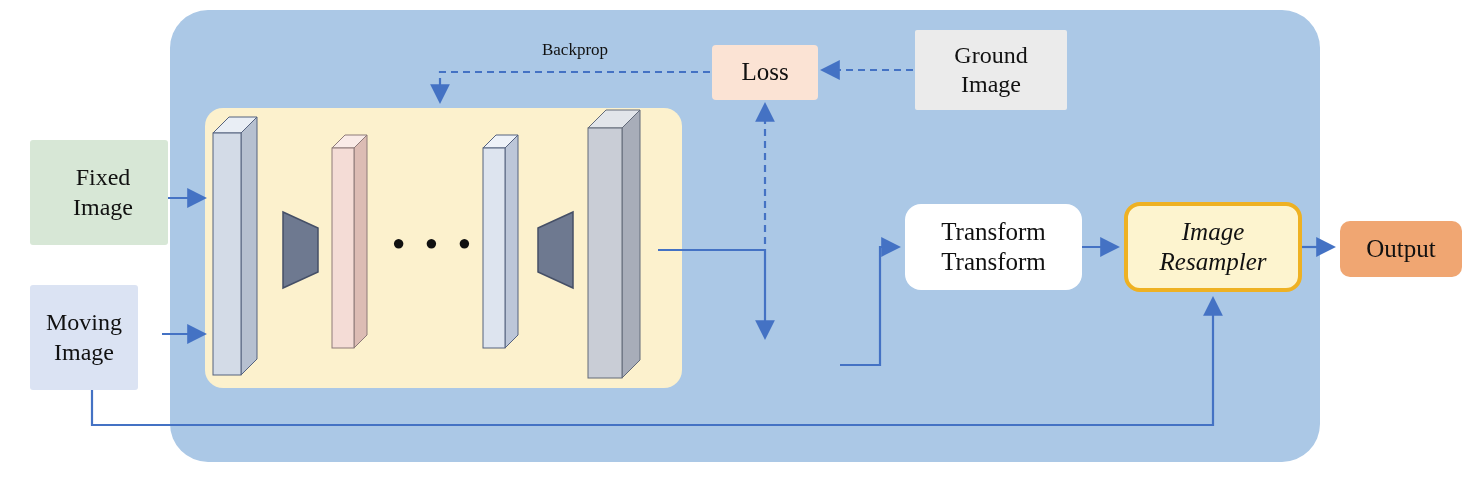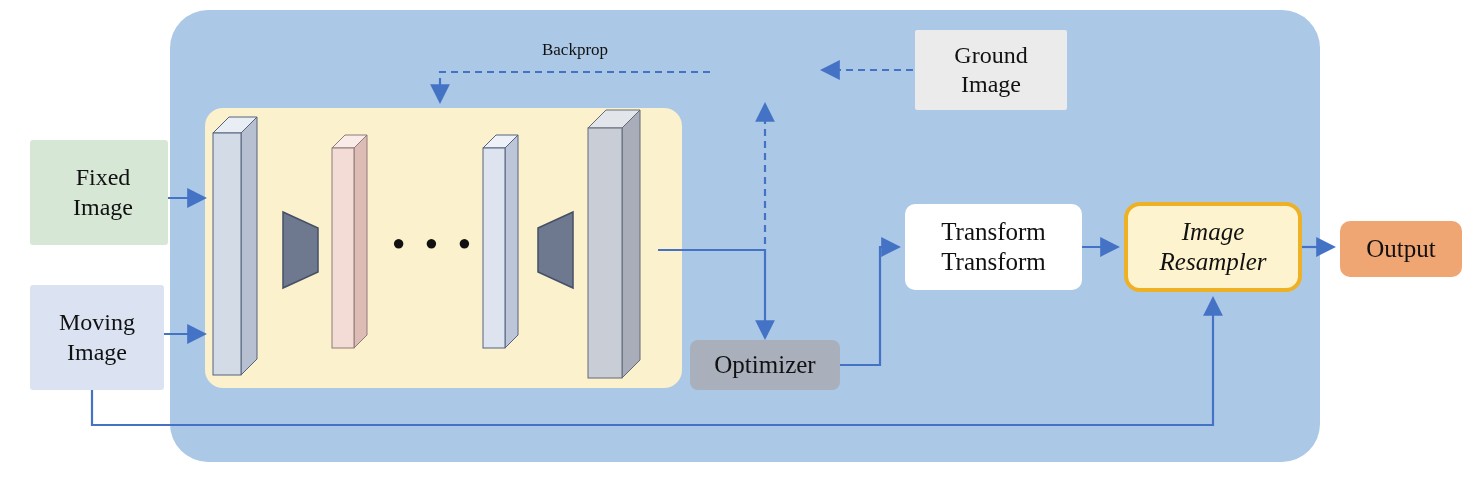--- a/index.html
+++ b/index.html
@@ -15,25 +15,25 @@
     position:absolute;left:205px;top:108px;width:477px;height:280px;
     background:#fcf1cd;border-radius:18px;z-index:2;
   }
   svg.wires{position:absolute;left:0;top:0;width:1479px;height:479px;z-index:3;}
   .box{
     position:absolute;z-index:4;display:flex;flex-direction:column;
     align-items:center;justify-content:center;text-align:center;line-height:1.22;
   }
   .lbl{position:absolute;z-index:4;display:flex;align-items:center;justify-content:center;text-align:center;}
   .fixed-image{left:30px;top:140px;width:130px;height:105px;background:#d7e7d6;border-radius:3px;font-size:24px;padding-left:8px;}
-  .moving-image{left:30px;top:285px;width:134px;height:105px;background:#dbe3f3;border-radius:3px;font-size:24px;}
+  .moving-image{left:30px;top:285px;width:108px;height:105px;background:#dbe3f3;border-radius:3px;font-size:24px;}
   .loss{left:712px;top:45px;width:106px;height:55px;background:#fbe3d4;border-radius:4px;font-size:25px;}
   .ground-truth{left:915px;top:30px;width:152px;height:80px;background:#ebebeb;border-radius:2px;font-size:24px;}
   .optimizer{left:690px;top:340px;width:150px;height:50px;background:#a9afbb;border-radius:8px;font-size:25px;}
-  .transform-parameters{left:905px;top:204px;width:177px;height:86px;background:#ffffff;border-radius:10px;font-size:25px;}
+  .transform-parameters{left:905px;top:204px;width:177px;height:86px;background:#ffffff;border-radius:16px;font-size:25px;}
   .image-resampler{left:1124px;top:202px;width:178px;height:90px;background:#fdf4cf;border:4px solid #eeb123;border-radius:16px;font-size:25px;font-style:italic;box-sizing:border-box;}
   .output{left:1340px;top:221px;width:122px;height:56px;background:#f0a672;border-radius:10px;font-size:25px;}
   .backprop{left:505px;top:34px;width:140px;height:32px;font-size:17px;}
   .cnn-label{left:380px;top:342px;width:120px;height:36px;font-size:27px;}
   .dots{left:375px;top:222px;width:120px;height:42px;font-size:22px;letter-spacing:7px;z-index:4;}
 </style>
 </head>
 <body>
 
 <div class="stage">
@@ -97,31 +97,31 @@
     <span>Image</span>
   </div>
 
   <div class="box moving-image">
     <span>Moving</span>
     <span>Image</span>
   </div>
 
   <div class="lbl backprop">Backprop</div>
 
+  <div class="box loss">
+    <span>Loss</span>
+  </div>
 
   <div class="box ground-truth">
     <span>Ground</span>
     <span>Image</span>
   </div>
 
   <div class="lbl dots">● ● ●</div>
 
-  <div class="box optimizer">
-    <span>Optimizer</span>
-  </div>
 
   <div class="box transform-parameters">
     <span>Transform</span>
     <span>Transform</span>
   </div>
 
   <div class="box image-resampler">
     <span>Image</span>
     <span>Resampler</span>
   </div>

